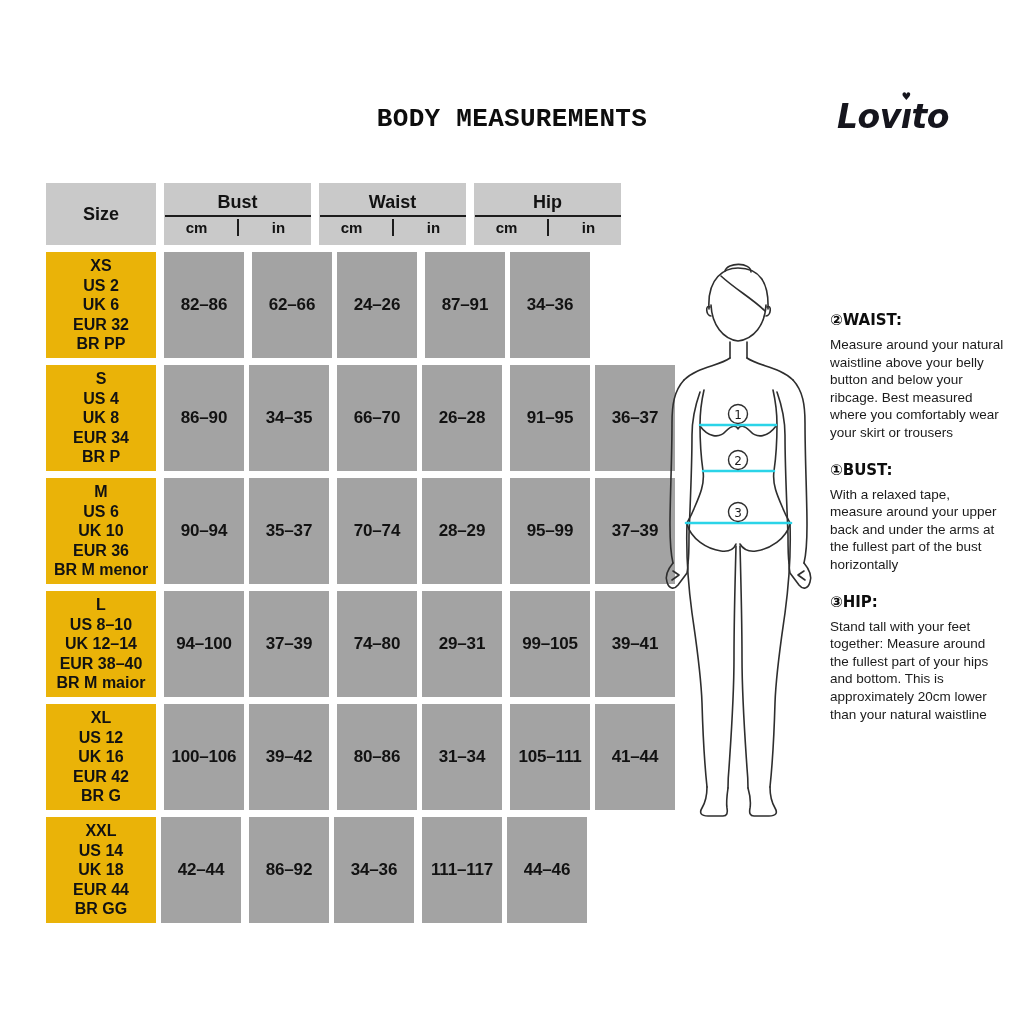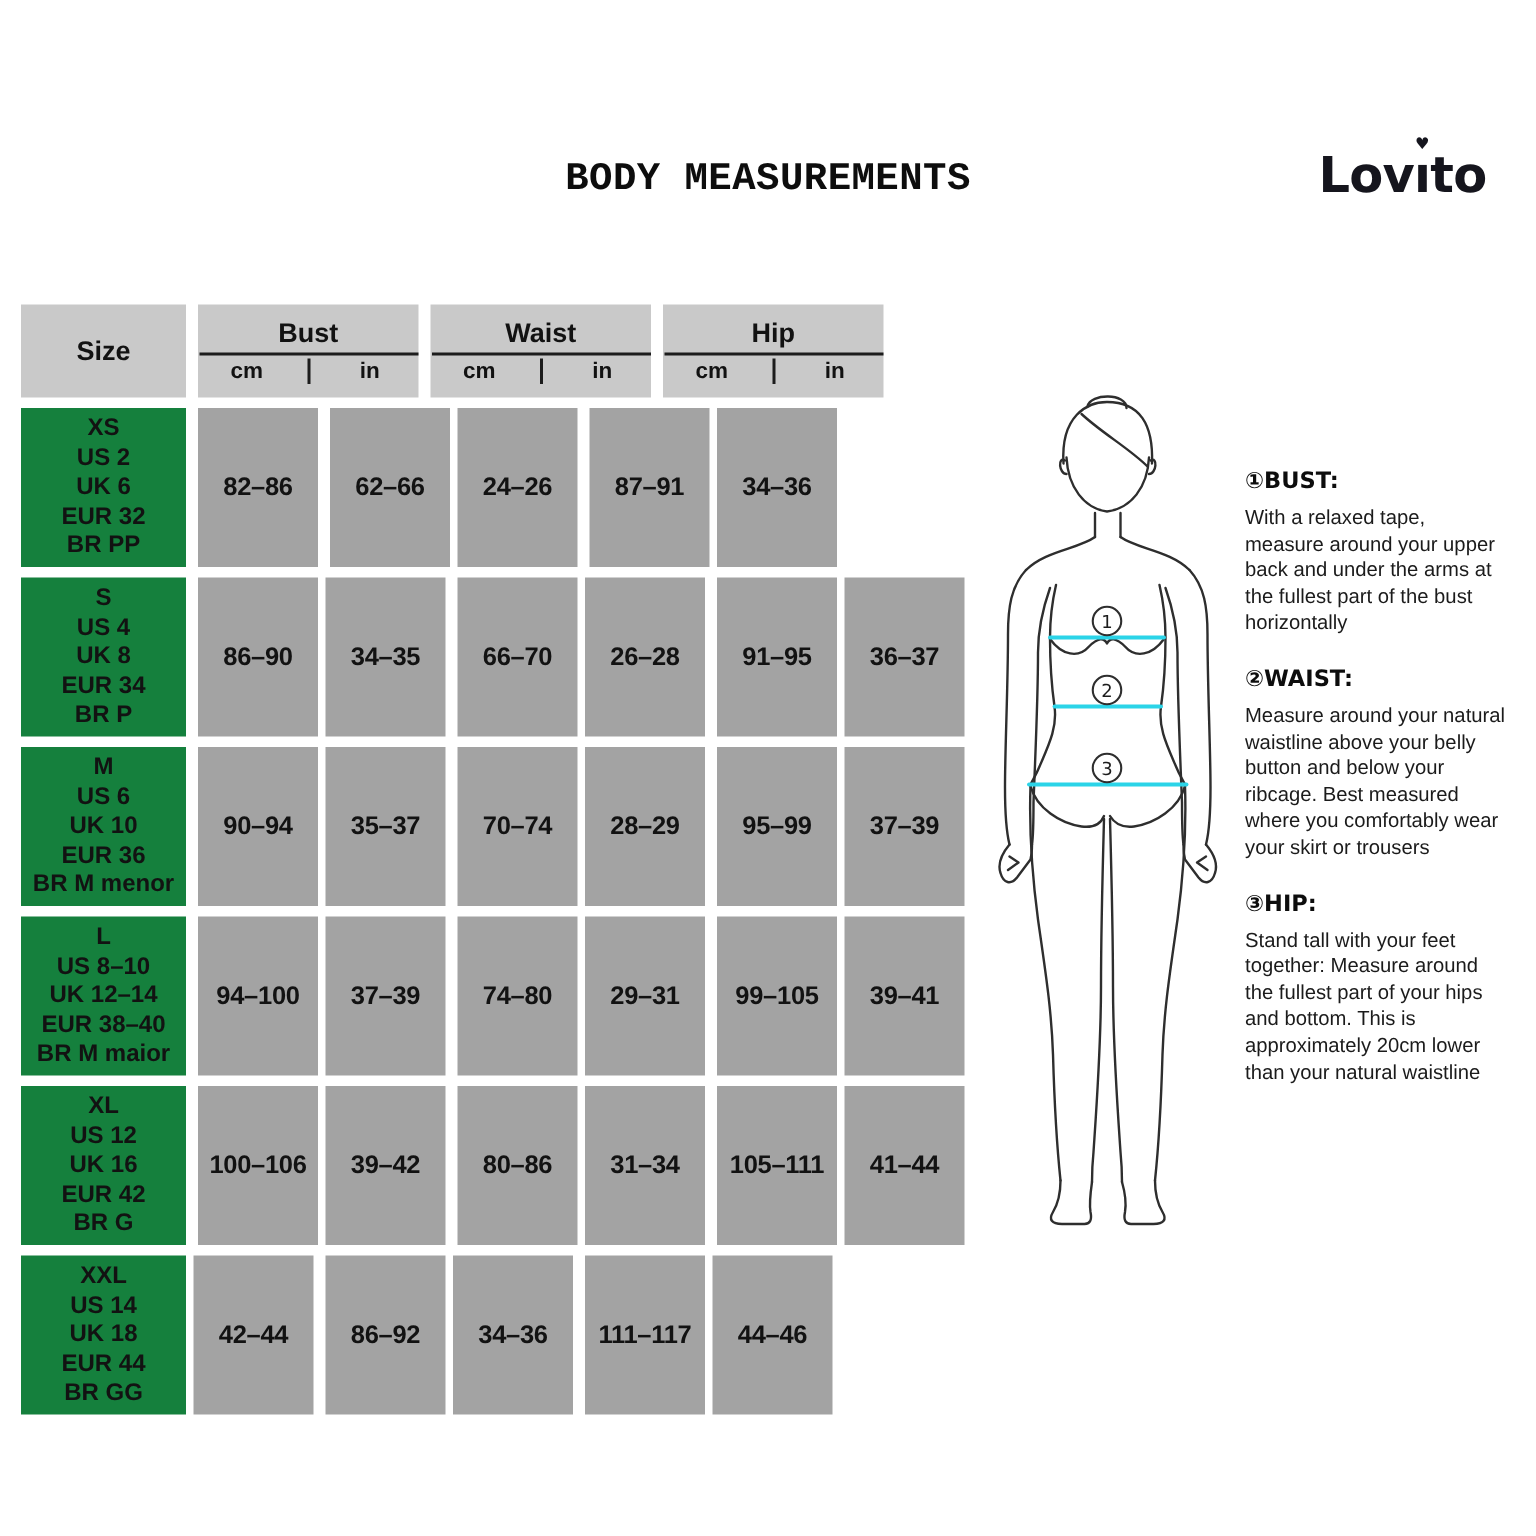--- a/index.html
+++ b/index.html
@@ -1,41 +1,41 @@
 <!DOCTYPE html>
 <html><head>
 <meta charset="utf-8">
 <style>
   html,body{margin:0;padding:0;background:#fff;}
   .page{position:relative;width:1024px;height:1024px;background:#ffffff;overflow:hidden;
         font-family:"Liberation Sans","DejaVu Sans",sans-serif;color:#121212;}
   
   .title{position:absolute;top:104px;left:0;width:1024px;text-align:center;margin:0;
          font-family:Liberation Mono, monospace;font-weight:bold;font-size:26px;letter-spacing:.3px;color:#0d0d0d;}
-  .logo{position:absolute;top:97px;left:879px;font-family:"DejaVu Sans",sans-serif;
-        font-weight:bold;font-size:33px;letter-spacing:-.5px;color:#15151d;}
+  .logo{position:absolute;top:97px;left:837px;font-family:"DejaVu Sans",sans-serif;
+        font-weight:bold;font-size:33px;letter-spacing:-.5px;color:#15151d;font-style:italic;}
   .iwrap{position:relative;display:inline-block;}
   .heart{position:absolute;left:50%;top:-7px;transform:translateX(-50%) scale(.9);
          font-size:12px;line-height:1;color:#15151d;}
   
-  .table{position:absolute;left:14px;top:183px;margin-top:20px;}
+  .table{position:absolute;left:46px;top:183px;}
   .thead{display:flex;height:62px;}
   .cell{box-sizing:border-box;}
   .size-h{width:110px;background:#c9c9c9;display:flex;align-items:center;justify-content:center;
           font-weight:bold;font-size:18px;}
   .group{width:147px;margin-left:8px;background:#c9c9c9;display:flex;flex-direction:column;
          align-items:center;justify-content:center;}
   .gname{font-weight:bold;font-size:18px;line-height:21px;}
   .gline{width:146px;border-top:2px solid #1c1c1c;margin:2px 0 2px;}
   .units{display:flex;align-items:center;justify-content:center;font-weight:bold;font-size:15px;}
   .units .u{width:80px;text-align:center;}
   .vline{width:2px;height:17px;background:#1c1c1c;}
   .trow{display:flex;height:106px;margin-top:7px;}
   .trow:first-of-type{margin-top:8px;}
-  .size-cell{width:110px;background:#15803d;display:flex;flex-direction:column;align-items:center;
+  .size-cell{width:110px;background:#eab308;display:flex;flex-direction:column;align-items:center;
              justify-content:center;font-weight:bold;font-size:16px;line-height:19.5px;text-align:center;}
   .val{width:80px;background:#a3a3a3;display:flex;align-items:center;justify-content:center;
        font-weight:bold;font-size:17px;letter-spacing:-.2px;}
   .g8{margin-left:8px;} .g5{margin-left:5px;}
   
   .figure{position:absolute;left:659px;top:263px;}
   .figure path{fill:none;stroke:#2e2e2e;stroke-width:1.6;stroke-linecap:round;stroke-linejoin:round;}
   .figure .tape{stroke:#2bd4e8;stroke-width:2.6;}
   .figure circle{fill:#ffffff;stroke:#2e2e2e;stroke-width:1.4;}
   .figure text{font-family:"DejaVu Sans",sans-serif;font-size:12px;fill:#1c1c1c;}
@@ -227,26 +227,26 @@
     <circle cx="79" cy="151" r="9.5"></circle>
     <text x="79" y="155.5" text-anchor="middle">1</text>
     <circle cx="79" cy="197" r="9.5"></circle>
     <text x="79" y="201.5" text-anchor="middle">2</text>
     <circle cx="79" cy="249" r="9.5"></circle>
     <text x="79" y="253.5" text-anchor="middle">3</text>
   </svg>
 
   <div class="guide">
     <div class="gsec">
+      <h3><span>②</span><span>WAIST:</span></h3>
+      <p>Measure around your natural waistline above your belly button and below your ribcage. Best measured where you comfortably wear your skirt or trousers</p>
+    </div>
+    <div class="gsec">
       <h3><span>①</span><span>BUST:</span></h3>
       <p>With a relaxed tape, measure around your upper back and under the arms at the fullest part of the bust horizontally</p>
-    </div>
-    <div class="gsec">
-      <h3><span>②</span><span>WAIST:</span></h3>
-      <p>Measure around your natural waistline above your belly button and below your ribcage. Best measured where you comfortably wear your skirt or trousers</p>
     </div>
     <div class="gsec">
       <h3><span>③</span><span>HIP:</span></h3>
       <p>Stand tall with your feet together: Measure around the fullest part of your hips and bottom. This is approximately 20cm lower than your natural waistline</p>
     </div>
   </div>
 
 </div>
 
 </body></html>

